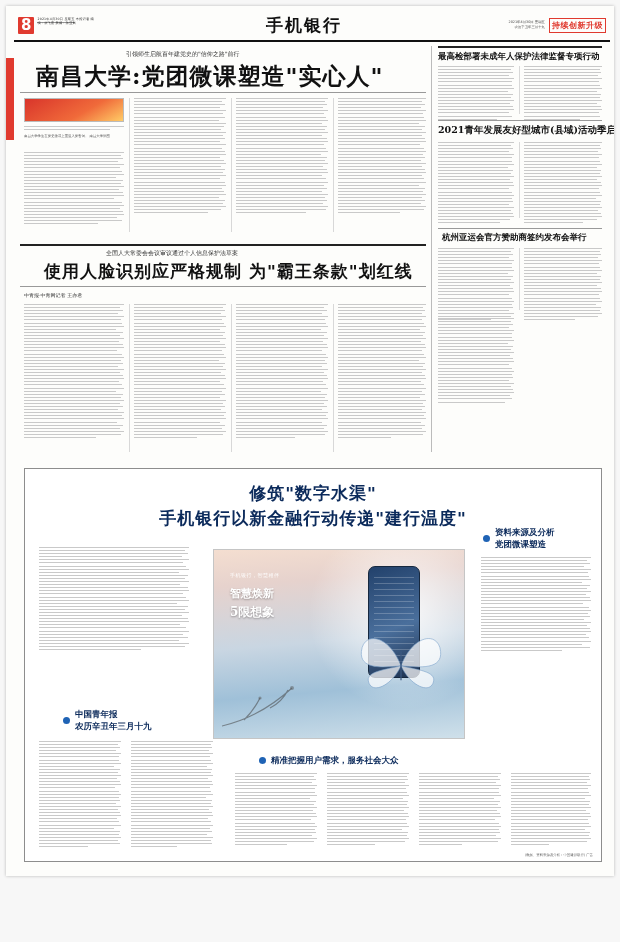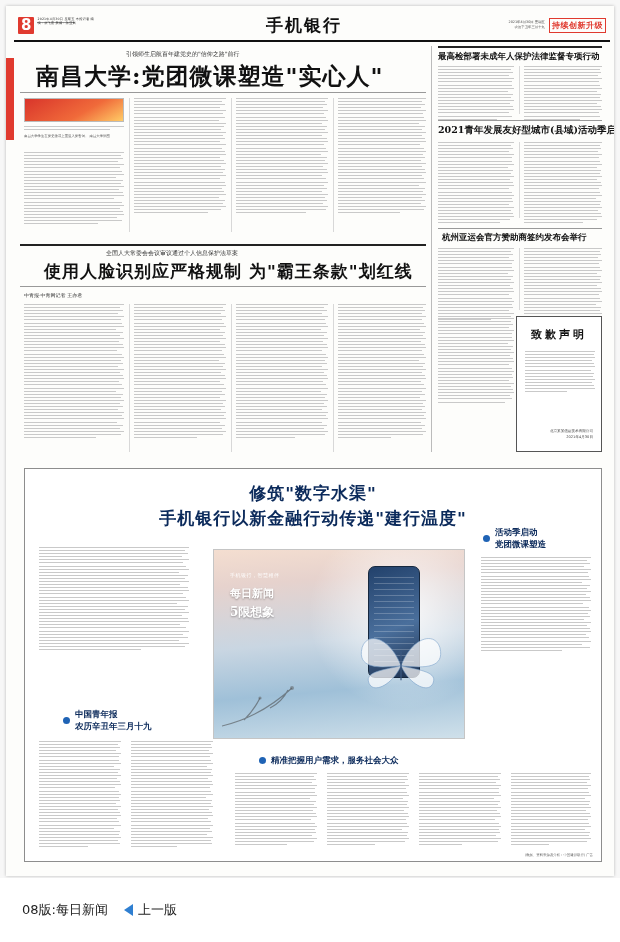--- a/index.html
+++ b/index.html
@@ -877,43 +877,20 @@
         <i style="width:94%"></i>
         <i style="width:100%"></i>
         <i style="width:96%"></i>
         <i style="width:99%"></i>
         <i style="width:100%"></i>
         <i style="width:95%"></i>
         <i style="width:98%"></i>
         <i style="width:88%"></i>
     </div>
 
-    <div class="notice" style="left:510px; top:310px; width:86px; height:136px;">
-      <div class="notice-title" style="top:10px;">致歉声明</div>
-      <div class="lines" style="left:8px; top:34px; width:70px;">
-        <i style="width:100%"></i>
-          <i style="width:98%"></i>
-          <i style="width:100%"></i>
-          <i style="width:96%"></i>
-          <i style="width:99%"></i>
-          <i style="width:100%"></i>
-          <i style="width:94%"></i>
-          <i style="width:99%"></i>
-          <i style="width:97%"></i>
-          <i style="width:100%"></i>
-          <i style="width:95%"></i>
-          <i style="width:99%"></i>
-          <i style="width:100%"></i>
-          <i style="width:60%"></i>
-      </div>
-      <div class="notice-sign" style="top:112px;">
-        <div>北京某某信息技术有限公司</div>
-        <div>2021年4月30日</div>
-      </div>
-    </div>
 
     <div class="ad">
       <div class="ad-h1">修筑"数字水渠"</div>
       <div class="ad-h2">手机银行以新金融行动传递"建行温度"</div>
 
       <div class="lines" style="left:14px; top:78px; width:150px;">
         <i style="width:100%"></i>
           <i style="width:97%"></i>
           <i style="width:99%"></i>
           <i style="width:95%"></i>
@@ -944,41 +921,41 @@
           <i style="width:96%"></i>
           <i style="width:99%"></i>
           <i style="width:93%"></i>
           <i style="width:100%"></i>
           <i style="width:97%"></i>
           <i style="width:68%"></i>
       </div>
 
       <div class="ad-visual">
         <div class="v-txt0">手机银行，智慧相伴</div>
-        <div class="v-txt1">每日新闻</div>
+        <div class="v-txt1">智慧焕新</div>
         <div class="v-txt2">5限想象</div>
         <div class="phone"></div>
         <svg class="butterfly" viewBox="0 0 100 84">
           <g fill="rgba(255,255,255,0.78)" stroke="rgba(120,160,200,0.85)" stroke-width="0.8">
             <path d="M50 44 C36 8, 8 6, 6 28 C4 48, 28 46, 50 44 Z"></path>
             <path d="M50 44 C64 8, 92 6, 94 28 C96 48, 72 46, 50 44 Z"></path>
             <path d="M50 44 C40 66, 18 76, 14 62 C10 50, 34 48, 50 44 Z"></path>
             <path d="M50 44 C60 66, 82 76, 86 62 C90 50, 66 48, 50 44 Z"></path>
           </g>
           <path d="M50 28 L50 60" stroke="rgba(60,90,130,0.9)" stroke-width="1.6" fill="none"></path>
         </svg>
         <svg class="branch" viewBox="0 0 120 54">
           <path d="M0 52 C26 46, 48 34, 70 14 M22 46 C30 38, 34 32, 38 24 M48 34 C56 30, 62 24, 66 16" stroke="rgba(70,70,70,0.55)" stroke-width="1.2" fill="none"></path>
           <circle cx="70" cy="14" r="2" fill="rgba(90,90,90,.5)"></circle>
           <circle cx="38" cy="24" r="1.6" fill="rgba(90,90,90,.5)"></circle>
         </svg>
       </div>
 
       <div class="bullet" style="left:458px; top:66px;"></div>
-      <div class="ad-sub" style="left:470px; top:58px;">活动季启动</div>
+      <div class="ad-sub" style="left:470px; top:58px;">资料来源及分析</div>
       <div class="ad-sub" style="left:470px; top:70px;">党团微课塑造</div>
       <div class="lines" style="left:456px; top:88px; width:110px;">
         <i style="width:100%"></i>
           <i style="width:96%"></i>
           <i style="width:99%"></i>
           <i style="width:94%"></i>
           <i style="width:100%"></i>
           <i style="width:97%"></i>
           <i style="width:98%"></i>
           <i style="width:100%"></i>
@@ -1192,21 +1169,14 @@
           <i style="width:100%"></i>
           <i style="width:95%"></i>
           <i style="width:48%"></i>
       </div>
 
       <div class="ad-credit">(数据、资料来源及分析：中国建设银行)   广告</div>
     </div>
 
   </div>
 
-  <div class="viewer-bar">
-    <span class="viewer-label">08版:每日新闻</span>
-    <span class="prev-page">
-      <span class="prev-arrow"></span>
-      <span class="prev-text">上一版</span>
-    </span>
-  </div>
 
 </div>
 
 </body></html>

